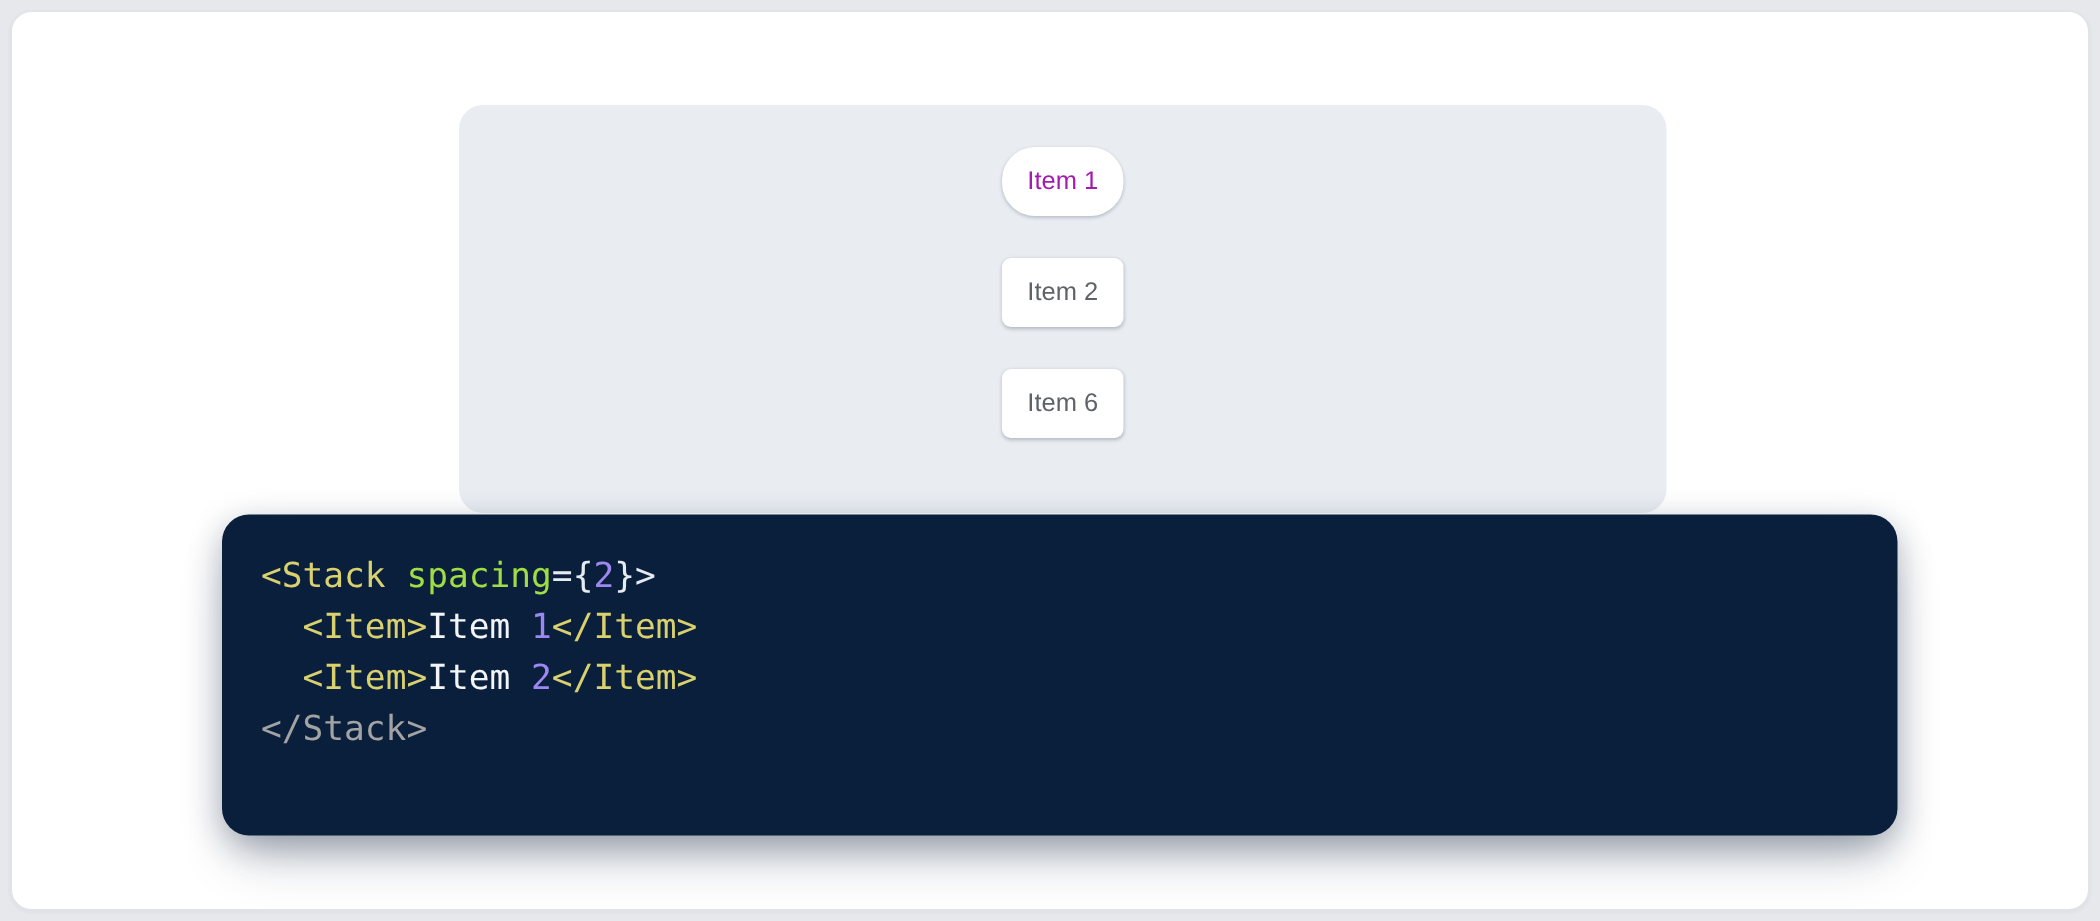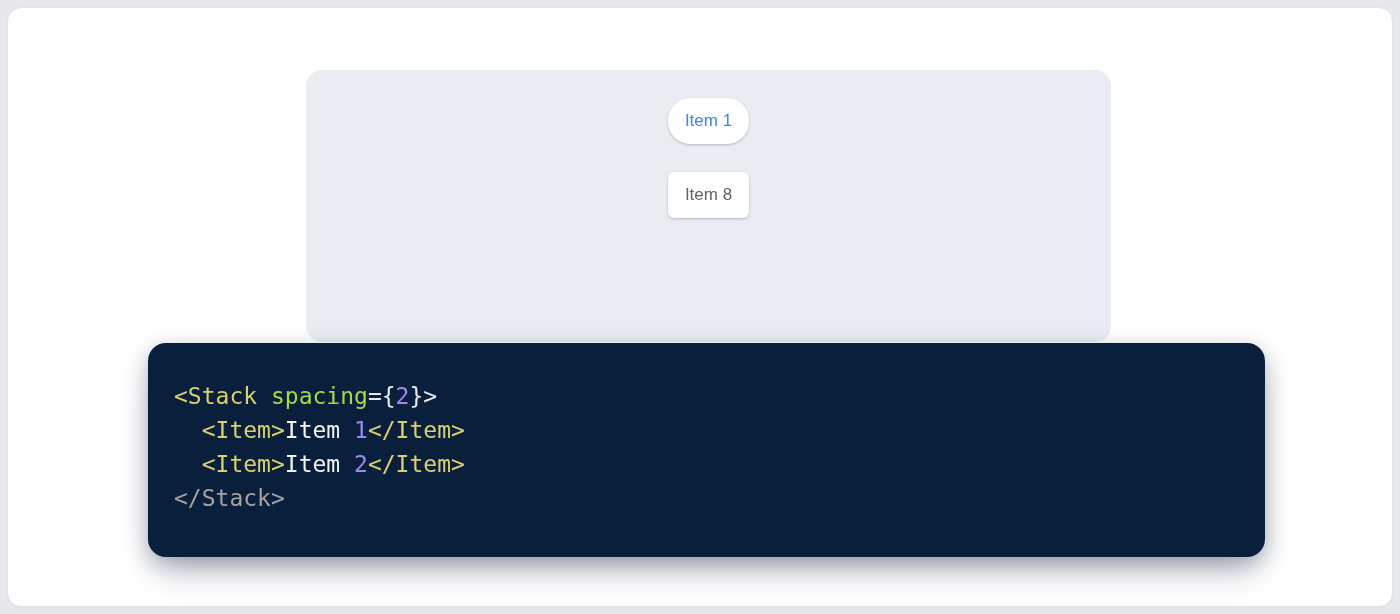--- a/index.html
+++ b/index.html
@@ -47,42 +47,43 @@
     border-radius: 6px;
     box-shadow: 0 1px 3px rgba(20, 30, 50, 0.16), 0 1px 2px rgba(20, 30, 50, 0.10);
     white-space: nowrap;
   }
   .code-block {
     position: absolute;
     left: 140px; top: 335px;
     width: 1117px; height: 214px;
     border-radius: 18px;
     background: #0a1f3c;
-    padding: 36px 26px;
+    padding: 24px 26px;
     z-index: 2;
     box-shadow: 0 6px 22px rgba(13, 31, 61, 0.28), 0 20px 36px -10px rgba(13, 31, 61, 0.30);
     overflow: hidden;
   }
   .code-line {
     font-family: "DejaVu Sans Mono", "Liberation Mono", monospace;
     font-size: 23px;
     line-height: 34px;
     white-space: pre;
   }
 </style>
 </head>
 <body>
 
 <div class="screen" style="background: rgb(230, 232, 236);">
   <div class="page-card" style="background: rgb(255, 255, 255); border-color: rgb(224, 228, 233);">
 
     <div class="demo-panel" style="background: rgb(233, 237, 242);">
       <div class="stack" id="stack-items">
-          <div class="item-card" style="color: #3b82f6; border-radius: 22px;">Item 1</div>
-          <div class="item-card" style="color: rgb(95, 99, 104);">Item 8</div>
+          <div class="item-card" style="color: #a21caf; border-radius: 22px;">Item 1</div>
+          <div class="item-card" style="color: rgb(95, 99, 104);">Item 2</div>
+          <div class="item-card" style="color: rgb(95, 99, 104);">Item 6</div>
         </div>
     </div>
 
     <div class="code-block" id="code-block" style="background: rgb(10, 31, 60);">
         <div class="code-line"><span style="color: rgb(217, 208, 110);">&lt;Stack</span><span style="color: rgb(242, 244, 247);"> </span><span style="color: rgb(160, 221, 69);">spacing</span><span style="color: rgb(230, 235, 242);">=</span><span style="color: rgb(230, 235, 242);">{</span><span style="color: rgb(157, 135, 241);">2</span><span style="color: rgb(230, 235, 242);">}</span><span style="color: rgb(230, 235, 242);">&gt;</span></div>
         <div class="code-line"><span style="color: rgb(242, 244, 247);">  </span><span style="color: rgb(217, 208, 110);">&lt;Item&gt;</span><span style="color: rgb(242, 244, 247);">Item </span><span style="color: rgb(157, 135, 241);">1</span><span style="color: rgb(217, 208, 110);">&lt;/Item&gt;</span></div>
         <div class="code-line"><span style="color: rgb(242, 244, 247);">  </span><span style="color: rgb(217, 208, 110);">&lt;Item&gt;</span><span style="color: rgb(242, 244, 247);">Item </span><span style="color: rgb(157, 135, 241);">2</span><span style="color: rgb(217, 208, 110);">&lt;/Item&gt;</span></div>
         <div class="code-line"><span style="color: #a3a3a3;">&lt;/Stack&gt;</span></div>
       </div>
 

